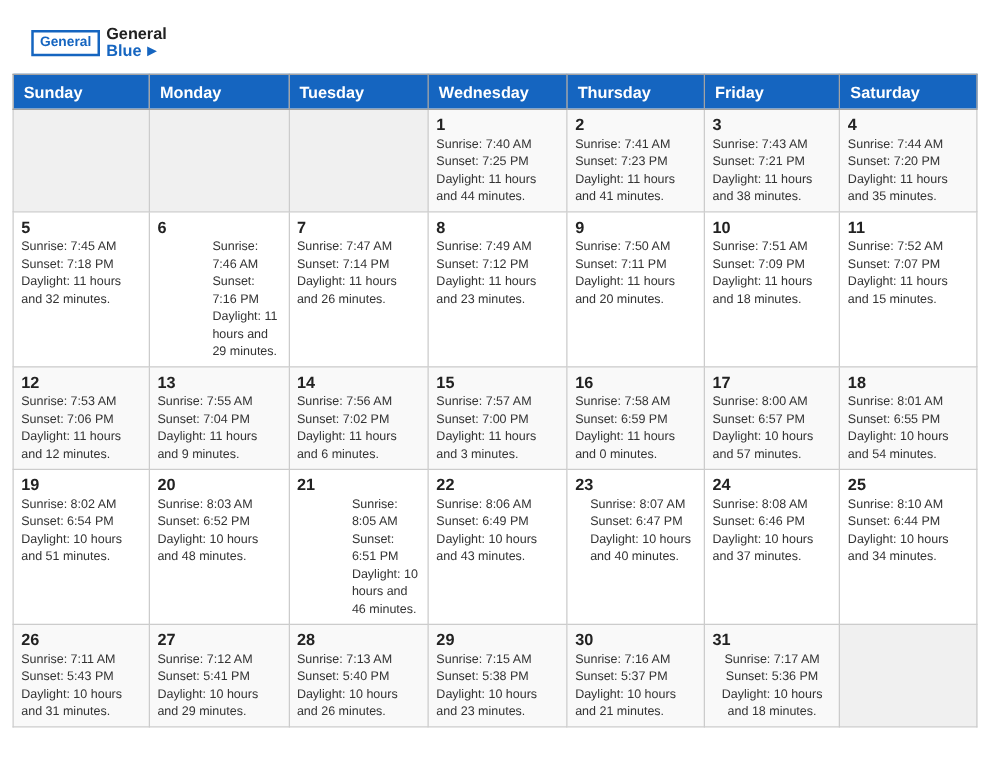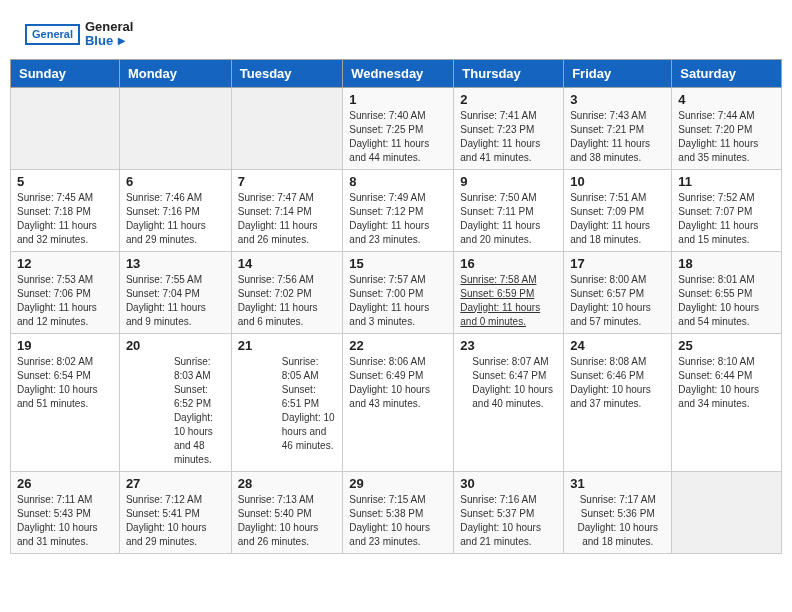--- a/index.html
+++ b/index.html
@@ -149,21 +149,21 @@
       </tr>
       <tr>
         <td>
           <span class="day-number">5</span>
           <div class="day-info" style="white-space: pre-line;">Sunrise: 7:45 AM
 Sunset: 7:18 PM
 Daylight: 11 hours and 32 minutes.</div>
         </td>
         <td>
           <span class="day-number">6</span>
-          <div class="day-info" style="white-space: pre-line;">Sunrise: 7:46 AM
+          <div class="day-info" style="white-space: pre-line; margin-left: 44px;">Sunrise: 7:46 AM
 Sunset: 7:16 PM
 Daylight: 11 hours and 29 minutes.</div>
         </td>
         <td>
           <span class="day-number">7</span>
           <div class="day-info" style="white-space: pre-line;">Sunrise: 7:47 AM
 Sunset: 7:14 PM
 Daylight: 11 hours and 26 minutes.</div>
         </td>
         <td>
@@ -211,21 +211,21 @@
 Daylight: 11 hours and 6 minutes.</div>
         </td>
         <td>
           <span class="day-number">15</span>
           <div class="day-info" style="white-space: pre-line;">Sunrise: 7:57 AM
 Sunset: 7:00 PM
 Daylight: 11 hours and 3 minutes.</div>
         </td>
         <td>
           <span class="day-number">16</span>
-          <div class="day-info" style="white-space: pre-line; text-decoration: underline;">Sunrise: 7:58 AM
+          <div class="day-info" style="white-space: pre-line;">Sunrise: 7:58 AM
 Sunset: 6:59 PM
 Daylight: 11 hours and 0 minutes.</div>
         </td>
         <td>
           <span class="day-number">17</span>
           <div class="day-info" style="white-space: pre-line;">Sunrise: 8:00 AM
 Sunset: 6:57 PM
 Daylight: 10 hours and 57 minutes.</div>
         </td>
         <td>
@@ -237,21 +237,21 @@
       </tr>
       <tr>
         <td>
           <span class="day-number">19</span>
           <div class="day-info" style="white-space: pre-line;">Sunrise: 8:02 AM
 Sunset: 6:54 PM
 Daylight: 10 hours and 51 minutes.</div>
         </td>
         <td>
           <span class="day-number">20</span>
-          <div class="day-info" style="white-space: pre-line; margin-left: 48px;">Sunrise: 8:03 AM
+          <div class="day-info" style="white-space: pre-line;">Sunrise: 8:03 AM
 Sunset: 6:52 PM
 Daylight: 10 hours and 48 minutes.</div>
         </td>
         <td>
           <span class="day-number">21</span>
           <div class="day-info" style="white-space: pre-line; margin-left: 44px;">Sunrise: 8:05 AM
 Sunset: 6:51 PM
 Daylight: 10 hours and 46 minutes.</div>
         </td>
         <td>

